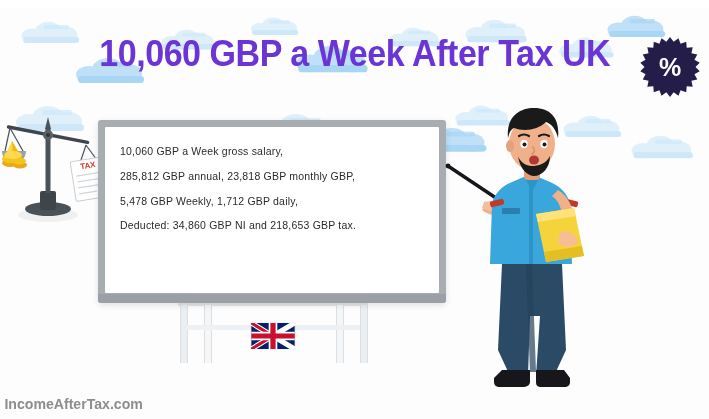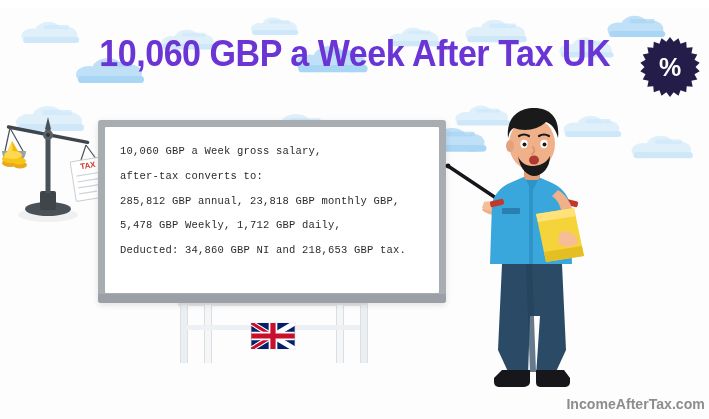--- a/index.html
+++ b/index.html
@@ -92,21 +92,21 @@
     background: #ffffff;
     border-radius: 1px;
   }
   #board-text {
     position: absolute;
     left: 15px;
     top: 12px;
     right: 10px;
   }
   #board-text .line {
-    font-family: Liberation Mono, monospace;
+    font-family: Liberation Sans, sans-serif;
     font-size: 10.5px;
     line-height: 24.8px;
     color: #2b2b2b;
     letter-spacing: 0.2px;
     white-space: nowrap;
     font-stretch: condensed;
   }
   #board-tray {
     position: absolute;
     left: 0;
@@ -160,21 +160,21 @@
   
   #teacher { position: absolute; left: 440px; top: 96px; width: 175px; height: 286px; z-index: 35; }
   #teacher svg { display: block; }
 
   
   #footer {
     position: absolute;
     left: 0;
     bottom: 14px;
     width: 709px;
-    text-align: right;
+    text-align: left;
     z-index: 50;
   }
   #footer-text {
     font-family: "Liberation Sans Narrow", "Liberation Sans", sans-serif;
     font-weight: 700;
     font-size: 15px;
     color: #8d8d8d;
     letter-spacing: 0px;
     transform: scaleX(0.94);
     display: inline-block;
@@ -381,21 +381,20 @@
       <path d="M0,0 L60,36 M60,0 L0,36" stroke="#C8102E" stroke-width="4.3" clip-path="polygon(0 0, 50% 0, 50% 100%, 0 100%)"></path>
       <path d="M30,0 V36 M0,18 H60" stroke="#FFFFFF" stroke-width="12"></path>
       <path d="M30,0 V36 M0,18 H60" stroke="#C8102E" stroke-width="7.2"></path>
     </svg>
   </div>
 
   <div id="whiteboard">
     <div id="whiteboard-surface">
       <div id="board-text">
         <div class="line">10,060 GBP a Week gross salary,</div>
-        <div class="line">after-tax converts to:</div>
         <div class="line">285,812 GBP annual, 23,818 GBP monthly GBP,</div>
         <div class="line">5,478 GBP Weekly, 1,712 GBP daily,</div>
         <div class="line">Deducted: 34,860 GBP NI and 218,653 GBP tax.</div>
       </div>
     </div>
     <div id="board-tray"></div>
   </div>
 
   <div id="teacher">
     <svg width="175" height="286" viewBox="0 0 175 286">

